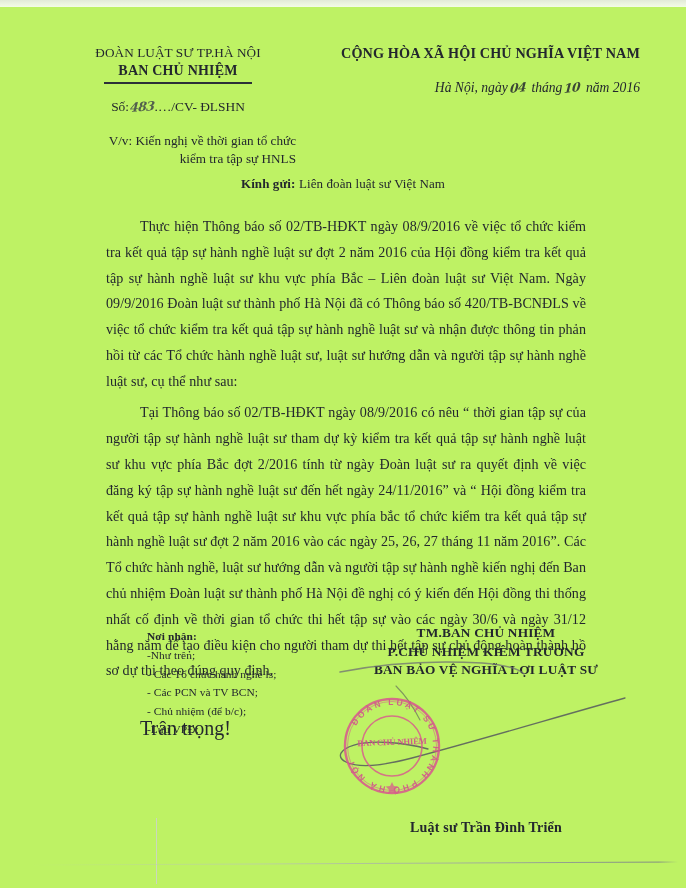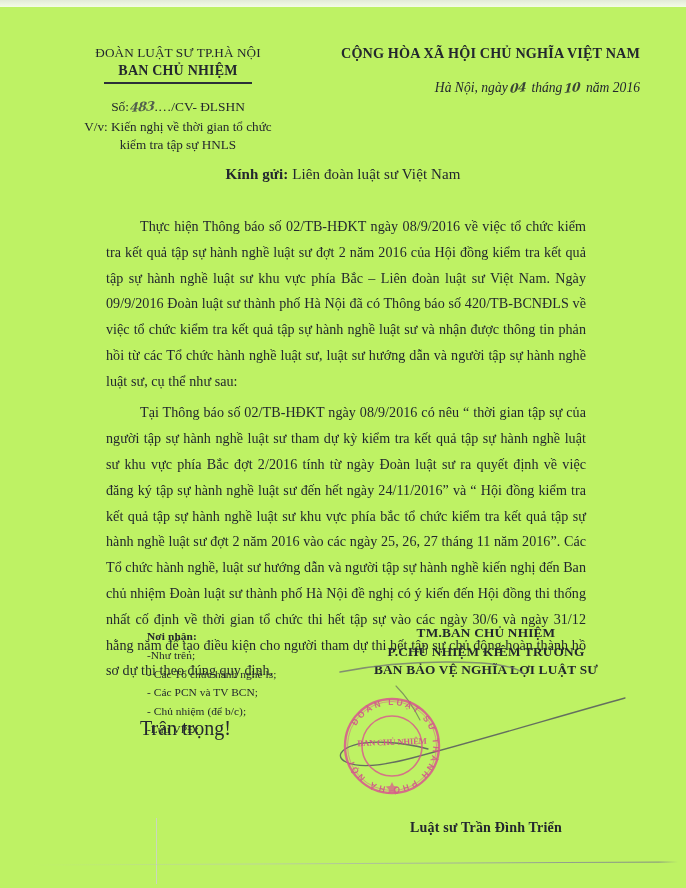--- a/index.html
+++ b/index.html
@@ -107,21 +107,22 @@
     color: #3a3f48;
     letter-spacing: -.6px;
     display: inline-block;
     transform: rotate(-4deg) skewX(-8deg);
     opacity: .82;
     margin: 0 .5px;
   }
   .subject {
     font-size: 13.2px;
     line-height: 1.42;
-    margin-top: 1px;
+    margin-top: 15px;
+    text-align: right;
   }
 
   .nation-line {
     font-size: 14.2px;
     font-weight: bold;
     letter-spacing: .15px;
     line-height: 1.34;
     white-space: nowrap;
   }
   .motto {
@@ -155,24 +156,24 @@
     letter-spacing: -.5px;
     display: inline-block;
     transform: rotate(-6deg) skewX(-10deg);
     opacity: .84;
     margin: 0 2px;
   }
 
   
   .addressee {
     position: absolute;
-    top: 166px;
+    top: 176px;
     left: 0; right: 0;
     text-align: center;
-    font-size: 15px;
+    font-size: 13px;
     letter-spacing: .1px;
   }
   .addressee b { font-weight: bold; }
 
   
   .body {
     position: absolute;
     top: 214px;
     left: 106px;
     width: 480px;

